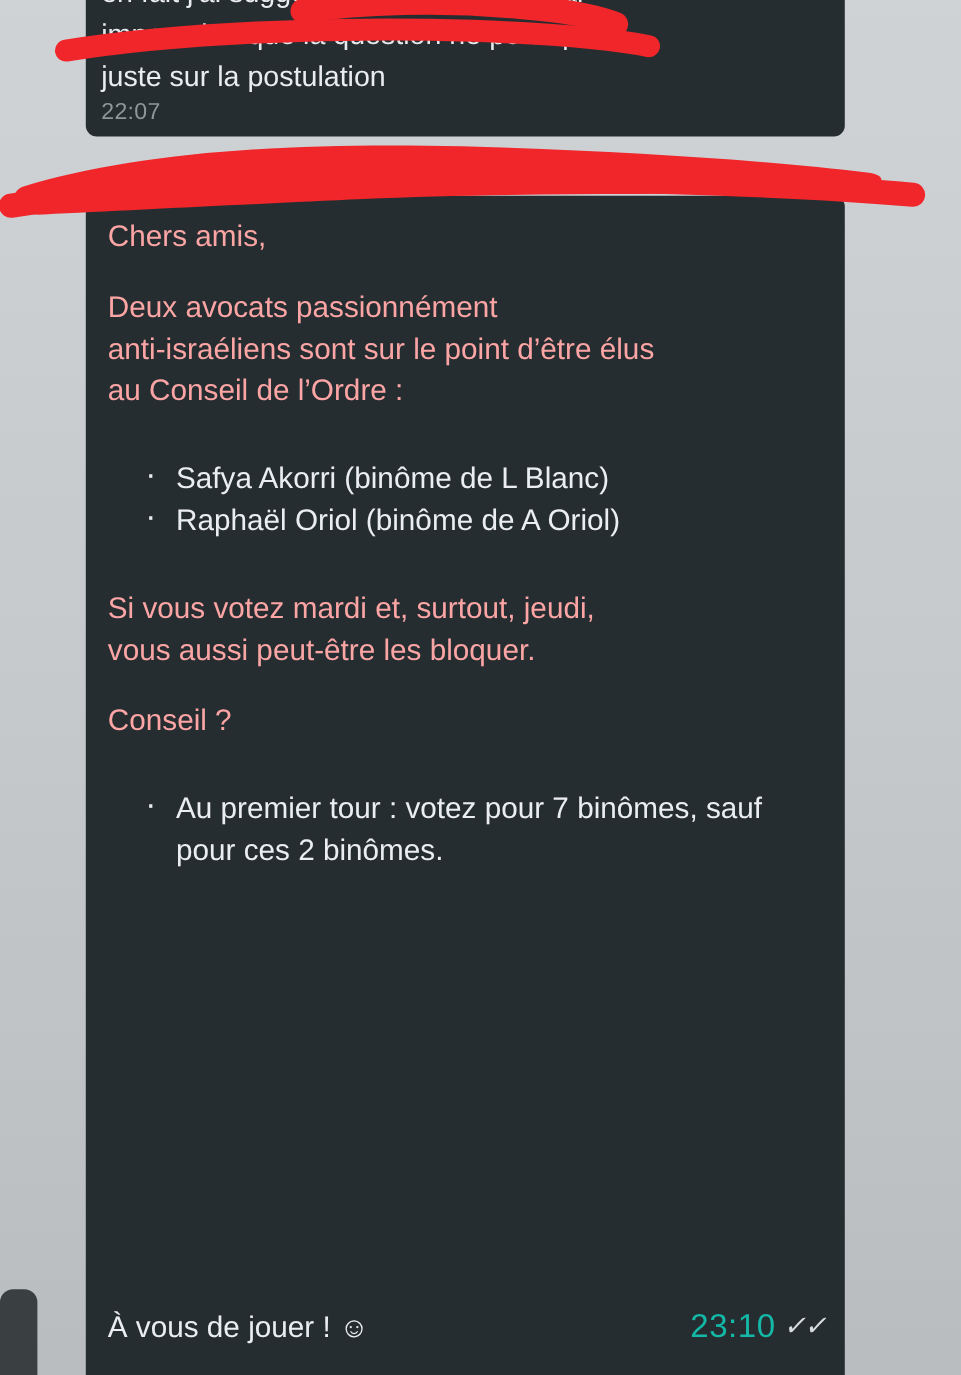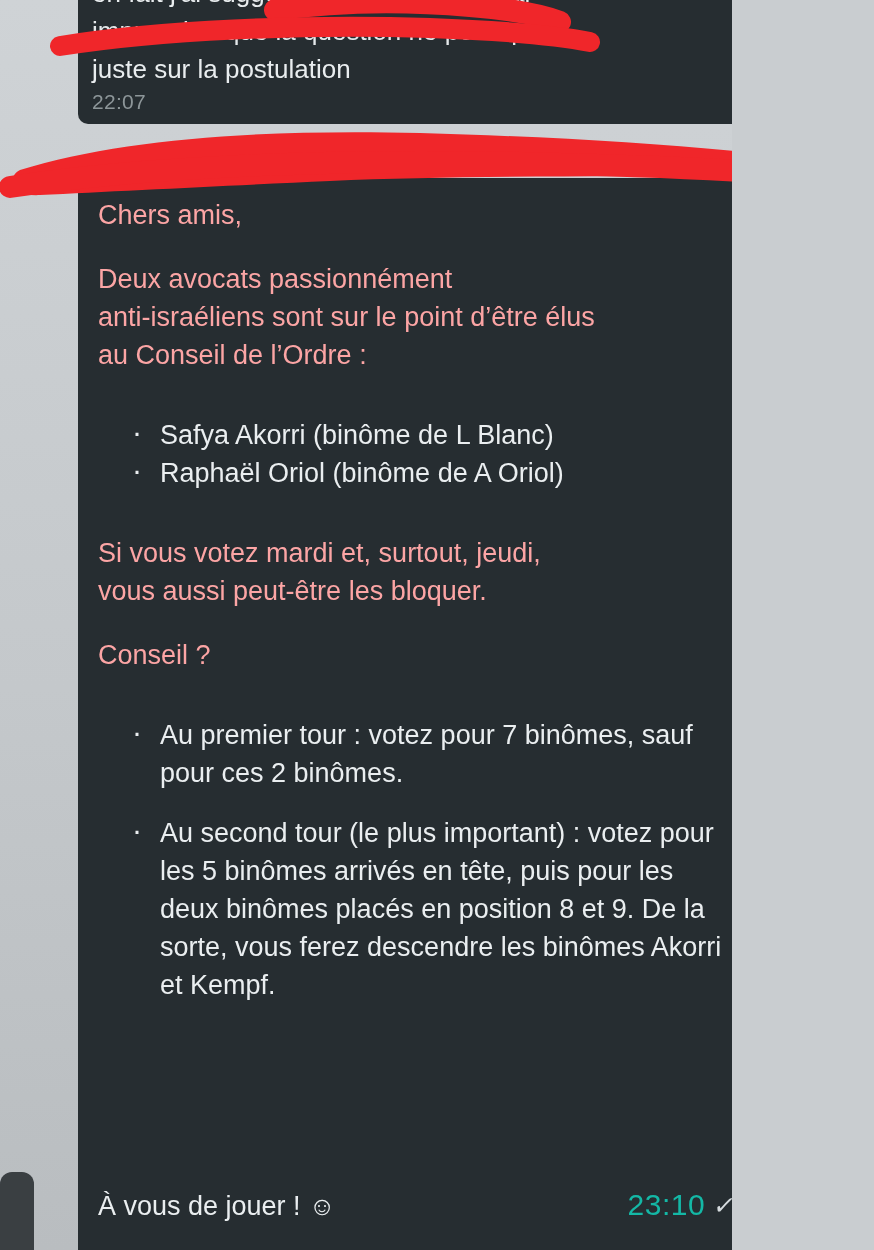--- a/index.html
+++ b/index.html
@@ -5,21 +5,21 @@
   * { box-sizing: border-box; }
   html, body {
     margin: 0; padding: 0;
     width: 874px; height: 1250px;
     background: #c9cdd0;
     font-family: "Liberation Sans", sans-serif;
     overflow: hidden;
   }
   #screen {
     position: relative;
-    width: 732px; height: 1250px;
+    width: 874px; height: 1250px;
     background: linear-gradient(180deg,#cfd3d6 0%, #c4c8cb 55%, #b9bdc0 100%);
     overflow: hidden;
   }
 
   
   .chat-col {
     position: absolute;
     left: 78px;
     top: 0;
     width: 690px;
@@ -100,21 +100,21 @@
   }
   ul.b-list li + li { margin-top: 0; }
   ul.b-list.spaced li + li { margin-top: 22px; }
 
   .final-row {
     position: absolute;
     left: 20px;
     right: 16px;
     bottom: 26px;
     display: flex;
-    align-items: flex-start;
+    align-items: center;
     justify-content: space-between;
   }
   .final-text {
     font-size: 27px;
     line-height: 36px;
     color: #eaeef0;
     display: flex;
     align-items: center;
     gap: 8px;
   }
@@ -187,21 +187,20 @@
       <p>vous aussi peut-être les bloquer.</p>
 
       <div class="spacer"></div>
 
       <p>Conseil ?</p>
 
       <div class="spacer"></div>
 
       <ul class="b-list spaced">
         <li>Au premier tour : votez pour 7 binômes, sauf pour ces 2 binômes.</li>
-        <li>Au second tour (le plus important) : votez pour les 5 binômes arrivés en tête, puis pour les deux binômes placés en position 8 et 9. De la sorte, vous ferez descendre les binômes Akorri et Kempf.</li>
       </ul>
 
       <div class="final-row">
         <div class="final-text">
           <span>À vous de jouer !</span>
           <span class="emoji">☺</span>
         </div>
         <div class="final-meta">
           <span class="time-big">23:10</span>
           <span class="ticks">✓✓</span>

